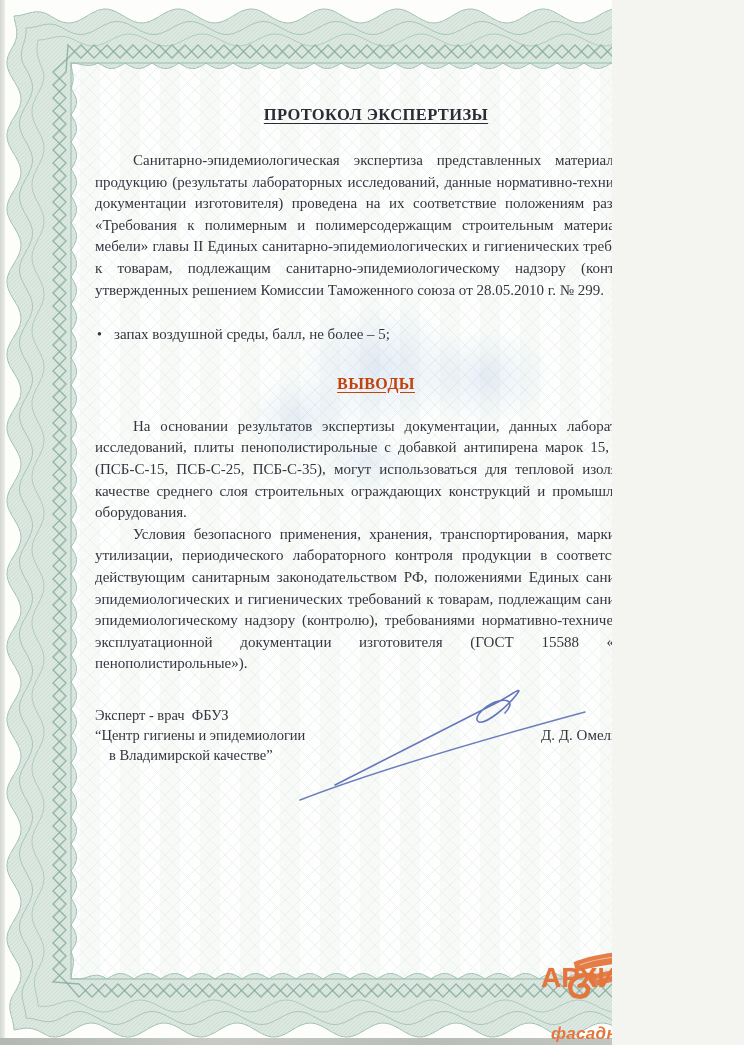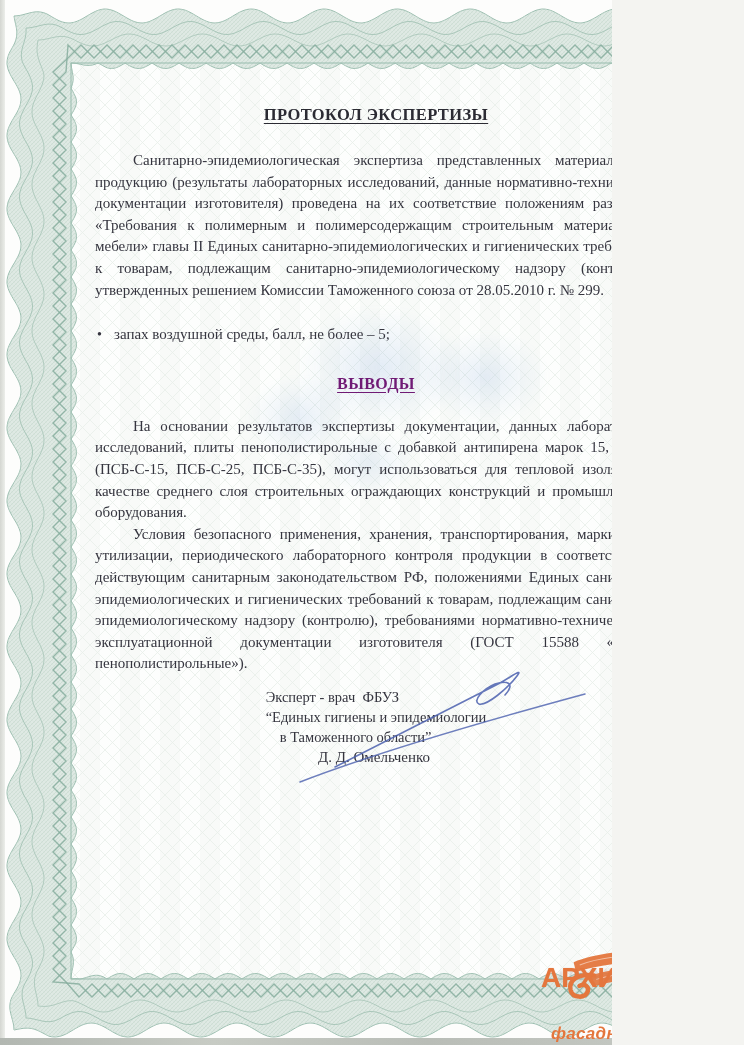--- a/index.html
+++ b/index.html
@@ -41,27 +41,27 @@
   .p-results{margin-top:22px !important;}
   ul.reqs{margin:23px 0 0 0;padding:0;list-style:none;}
   ul.reqs li{
     position:relative;padding-left:19px;margin-bottom:7px;
     font-size:15px;line-height:21.6px;text-align:justify;
   }
   ul.reqs li::before{content:"•";position:absolute;left:2px;top:0;font-size:14px;}
   h2.concl{
     margin:29px 0 0 0;text-align:center;
     font-size:16px;font-weight:bold;letter-spacing:.4px;
-    text-decoration:underline;text-underline-offset:3px;color:#701a75;
+    text-decoration:underline;text-underline-offset:3px;color:#c2410c;
   }
   .p-concl1{margin-top:23px !important;}
   .sig-row{
-    position:relative;margin-top:12px;
+    position:relative;margin-top:30px;
     display:flex;justify-content:space-between;align-items:center;
-    font-size:14.5px;line-height:20px;flex-direction:column;
+    font-size:14.5px;line-height:20px;
   }
   .sig-left div{white-space:pre-wrap;}
   .sig-left .l3{padding-left:14px;}
   .sig-name{padding-right:4px;font-size:15px;text-align:right;}
   .sig-svg{position:absolute;left:185px;top:-38px;pointer-events:none;}
 
   
   .logo{position:absolute;left:540px;top:942px;width:204px;height:103px;z-index:6;}
   .logo .ornament{position:absolute;left:20px;top:2px;transform:rotate(-2deg);}
   .logo .brand{
@@ -128,22 +128,22 @@
 
     <h2 class="concl">ВЫВОДЫ</h2>
 
     <p class="p-concl1">На основании результатов экспертизы документации, данных лабораторных исследований, плиты пенополистирольные с добавкой антипирена марок 15, 25, 35 (ПСБ-С-15, ПСБ-С-25, ПСБ-С-35), могут использоваться для тепловой изоляции в качестве среднего слоя строительных ограждающих конструкций и промышленного оборудования.</p>
 
     <p>Условия безопасного применения, хранения, транспортирования, маркировки, утилизации, периодического лабораторного контроля продукции в соответствии с действующим санитарным законодательством РФ, положениями Единых санитарно-эпидемиологических и гигиенических требований к товарам, подлежащим санитарно-эпидемиологическому надзору (контролю), требованиями нормативно-технической и эксплуатационной документации изготовителя (ГОСТ 15588 «Плиты пенополистирольные»).</p>
 
     <div class="sig-row">
       <div class="sig-left">
         <div class="l1">Эксперт - врач  ФБУЗ</div>
-        <div class="l2">“Единых гигиены и эпидемиологии</div>
-        <div class="l3">в Таможенного области”</div>
+        <div class="l2">“Центр гигиены и эпидемиологии</div>
+        <div class="l3">в Владимирской качестве”</div>
       </div>
       <svg class="sig-svg" width="330" height="150" viewBox="0 0 330 150">
         <path d="M55 118 C 120 85, 185 52, 220 34 C 234 26, 243 19, 237 27 C 228 39, 207 57, 199 55 C 192 52, 203 40, 215 35 C 227 31, 236 34, 225 46" fill="none" stroke="#4a5fae" stroke-width="1.6" stroke-linecap="round" opacity="0.85"></path>
         <path d="M20 133 C 100 102, 220 68, 305 45" fill="none" stroke="#4a5fae" stroke-width="1.5" stroke-linecap="round" opacity="0.8"></path>
       </svg>
       <div class="sig-name">Д. Д. Омельченко</div>
     </div>
   </div>
 
   <div class="faint-mark"></div>

